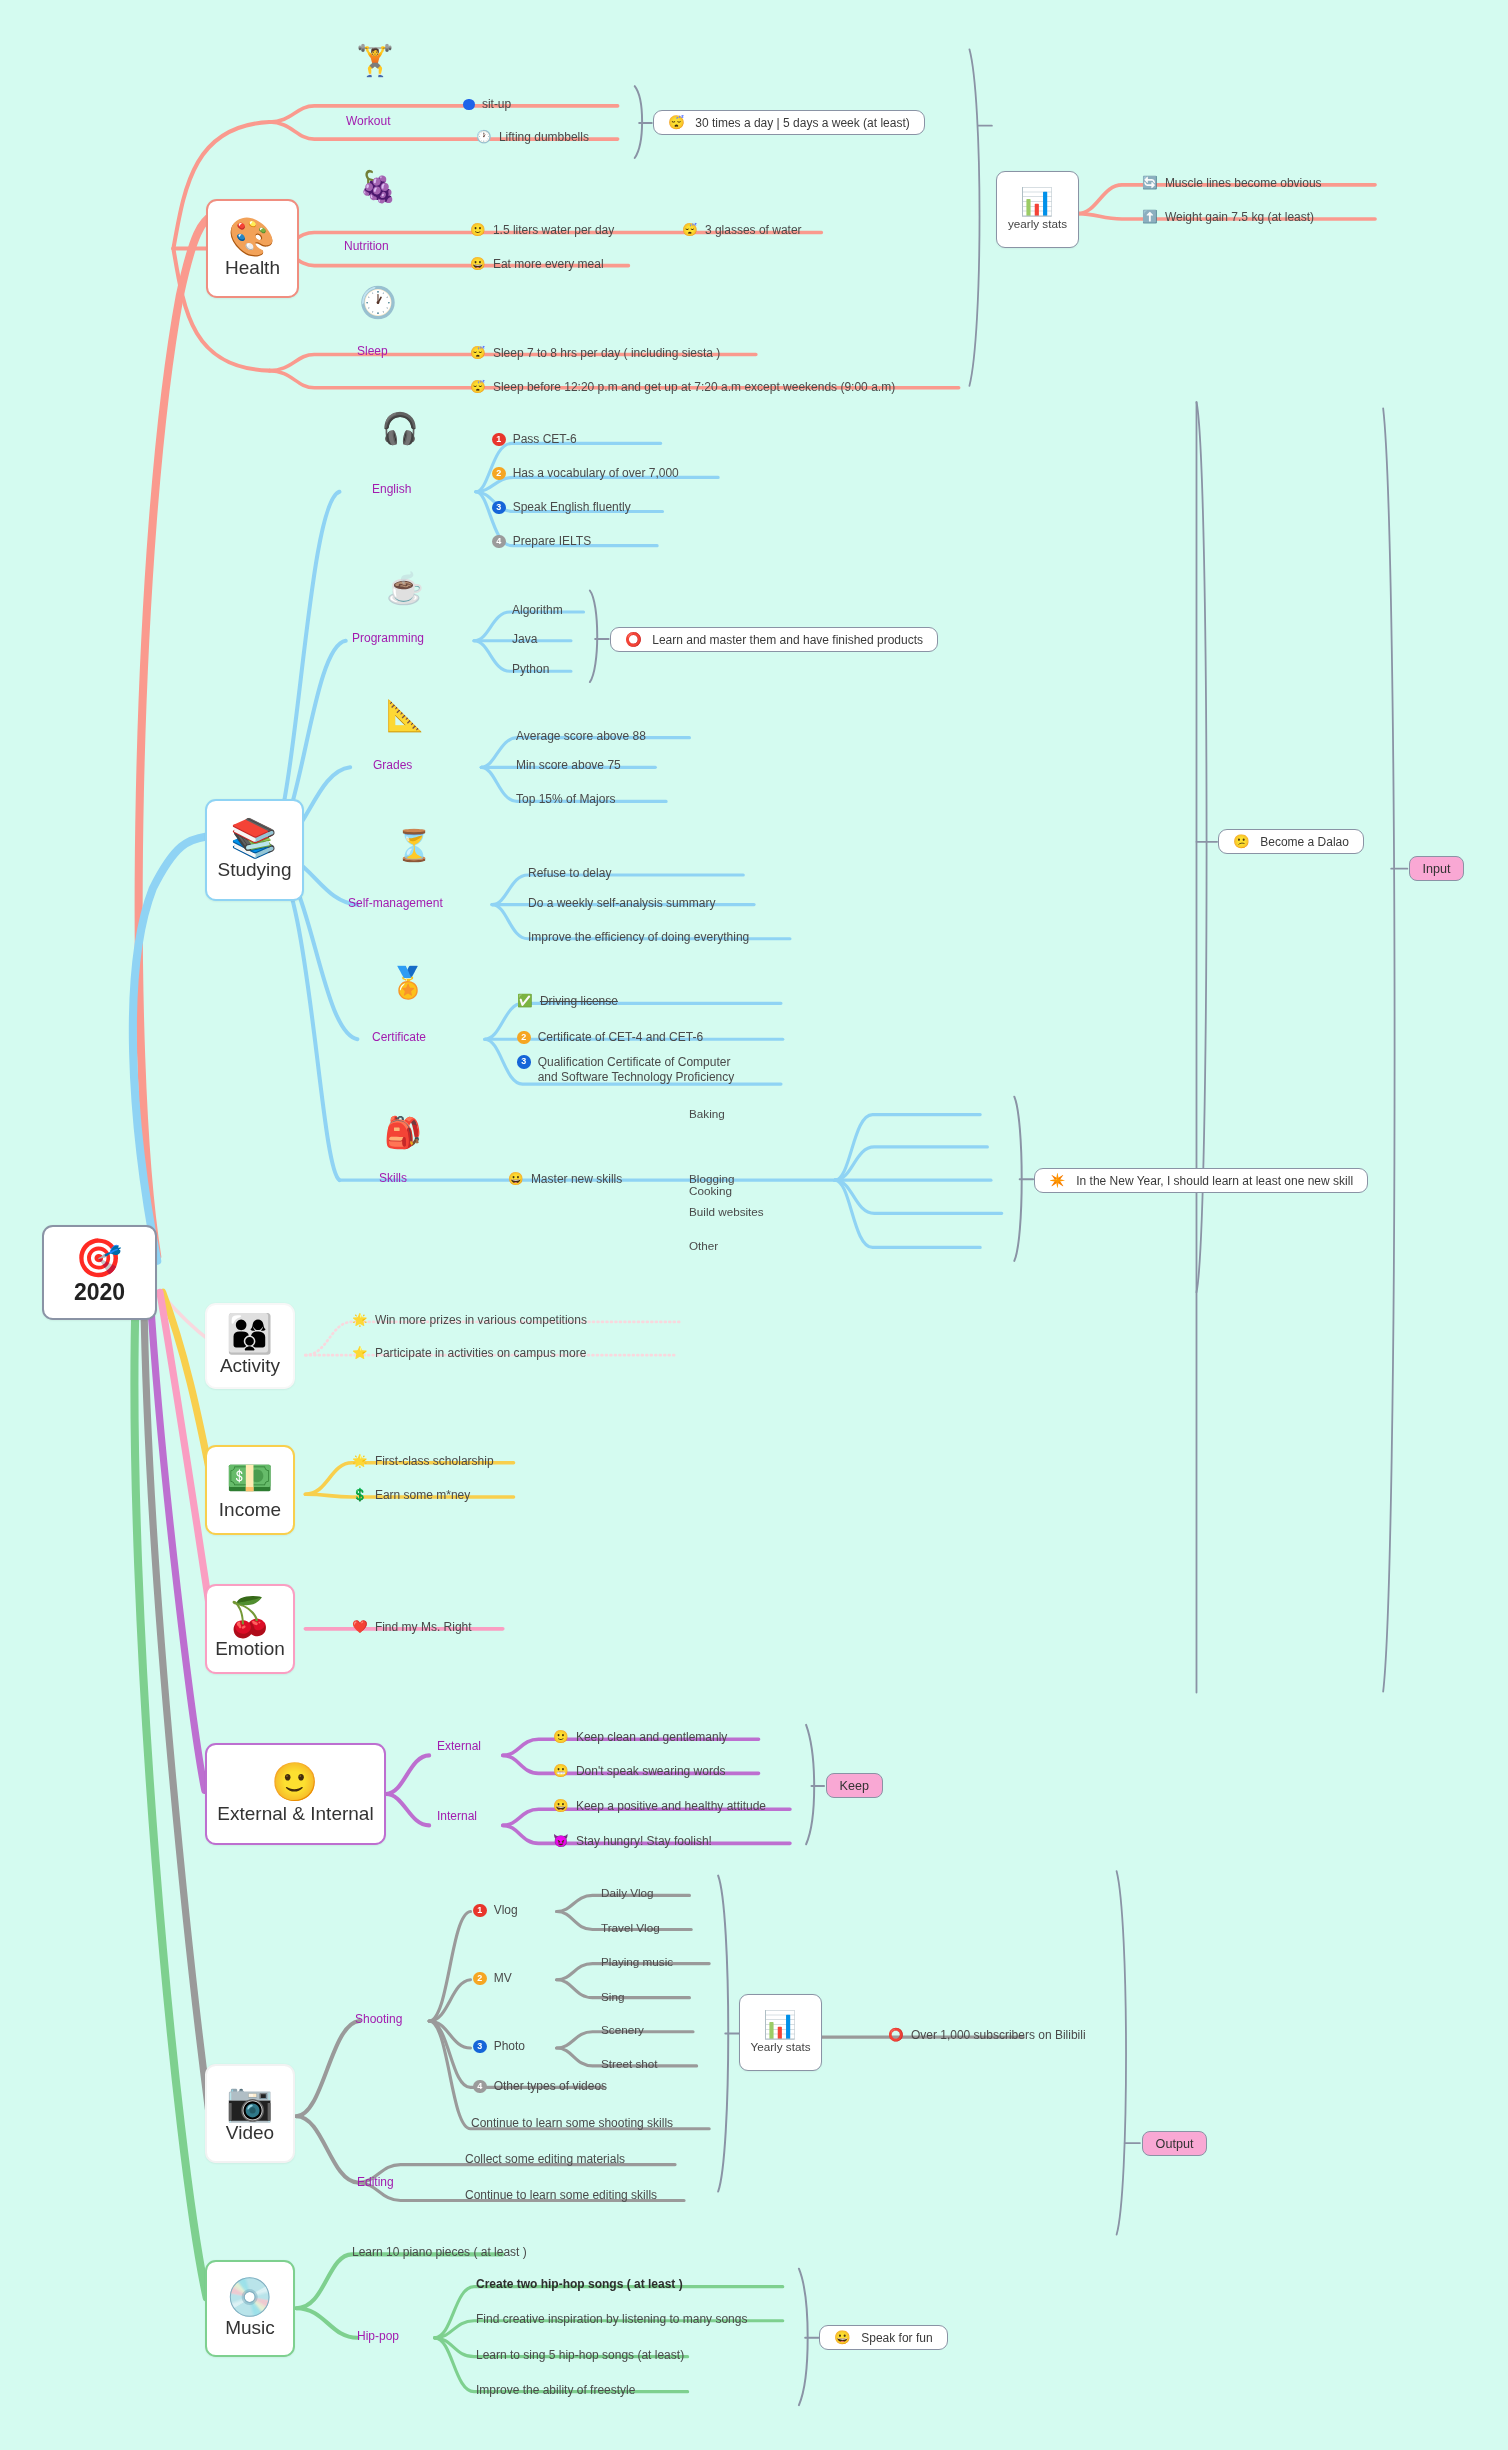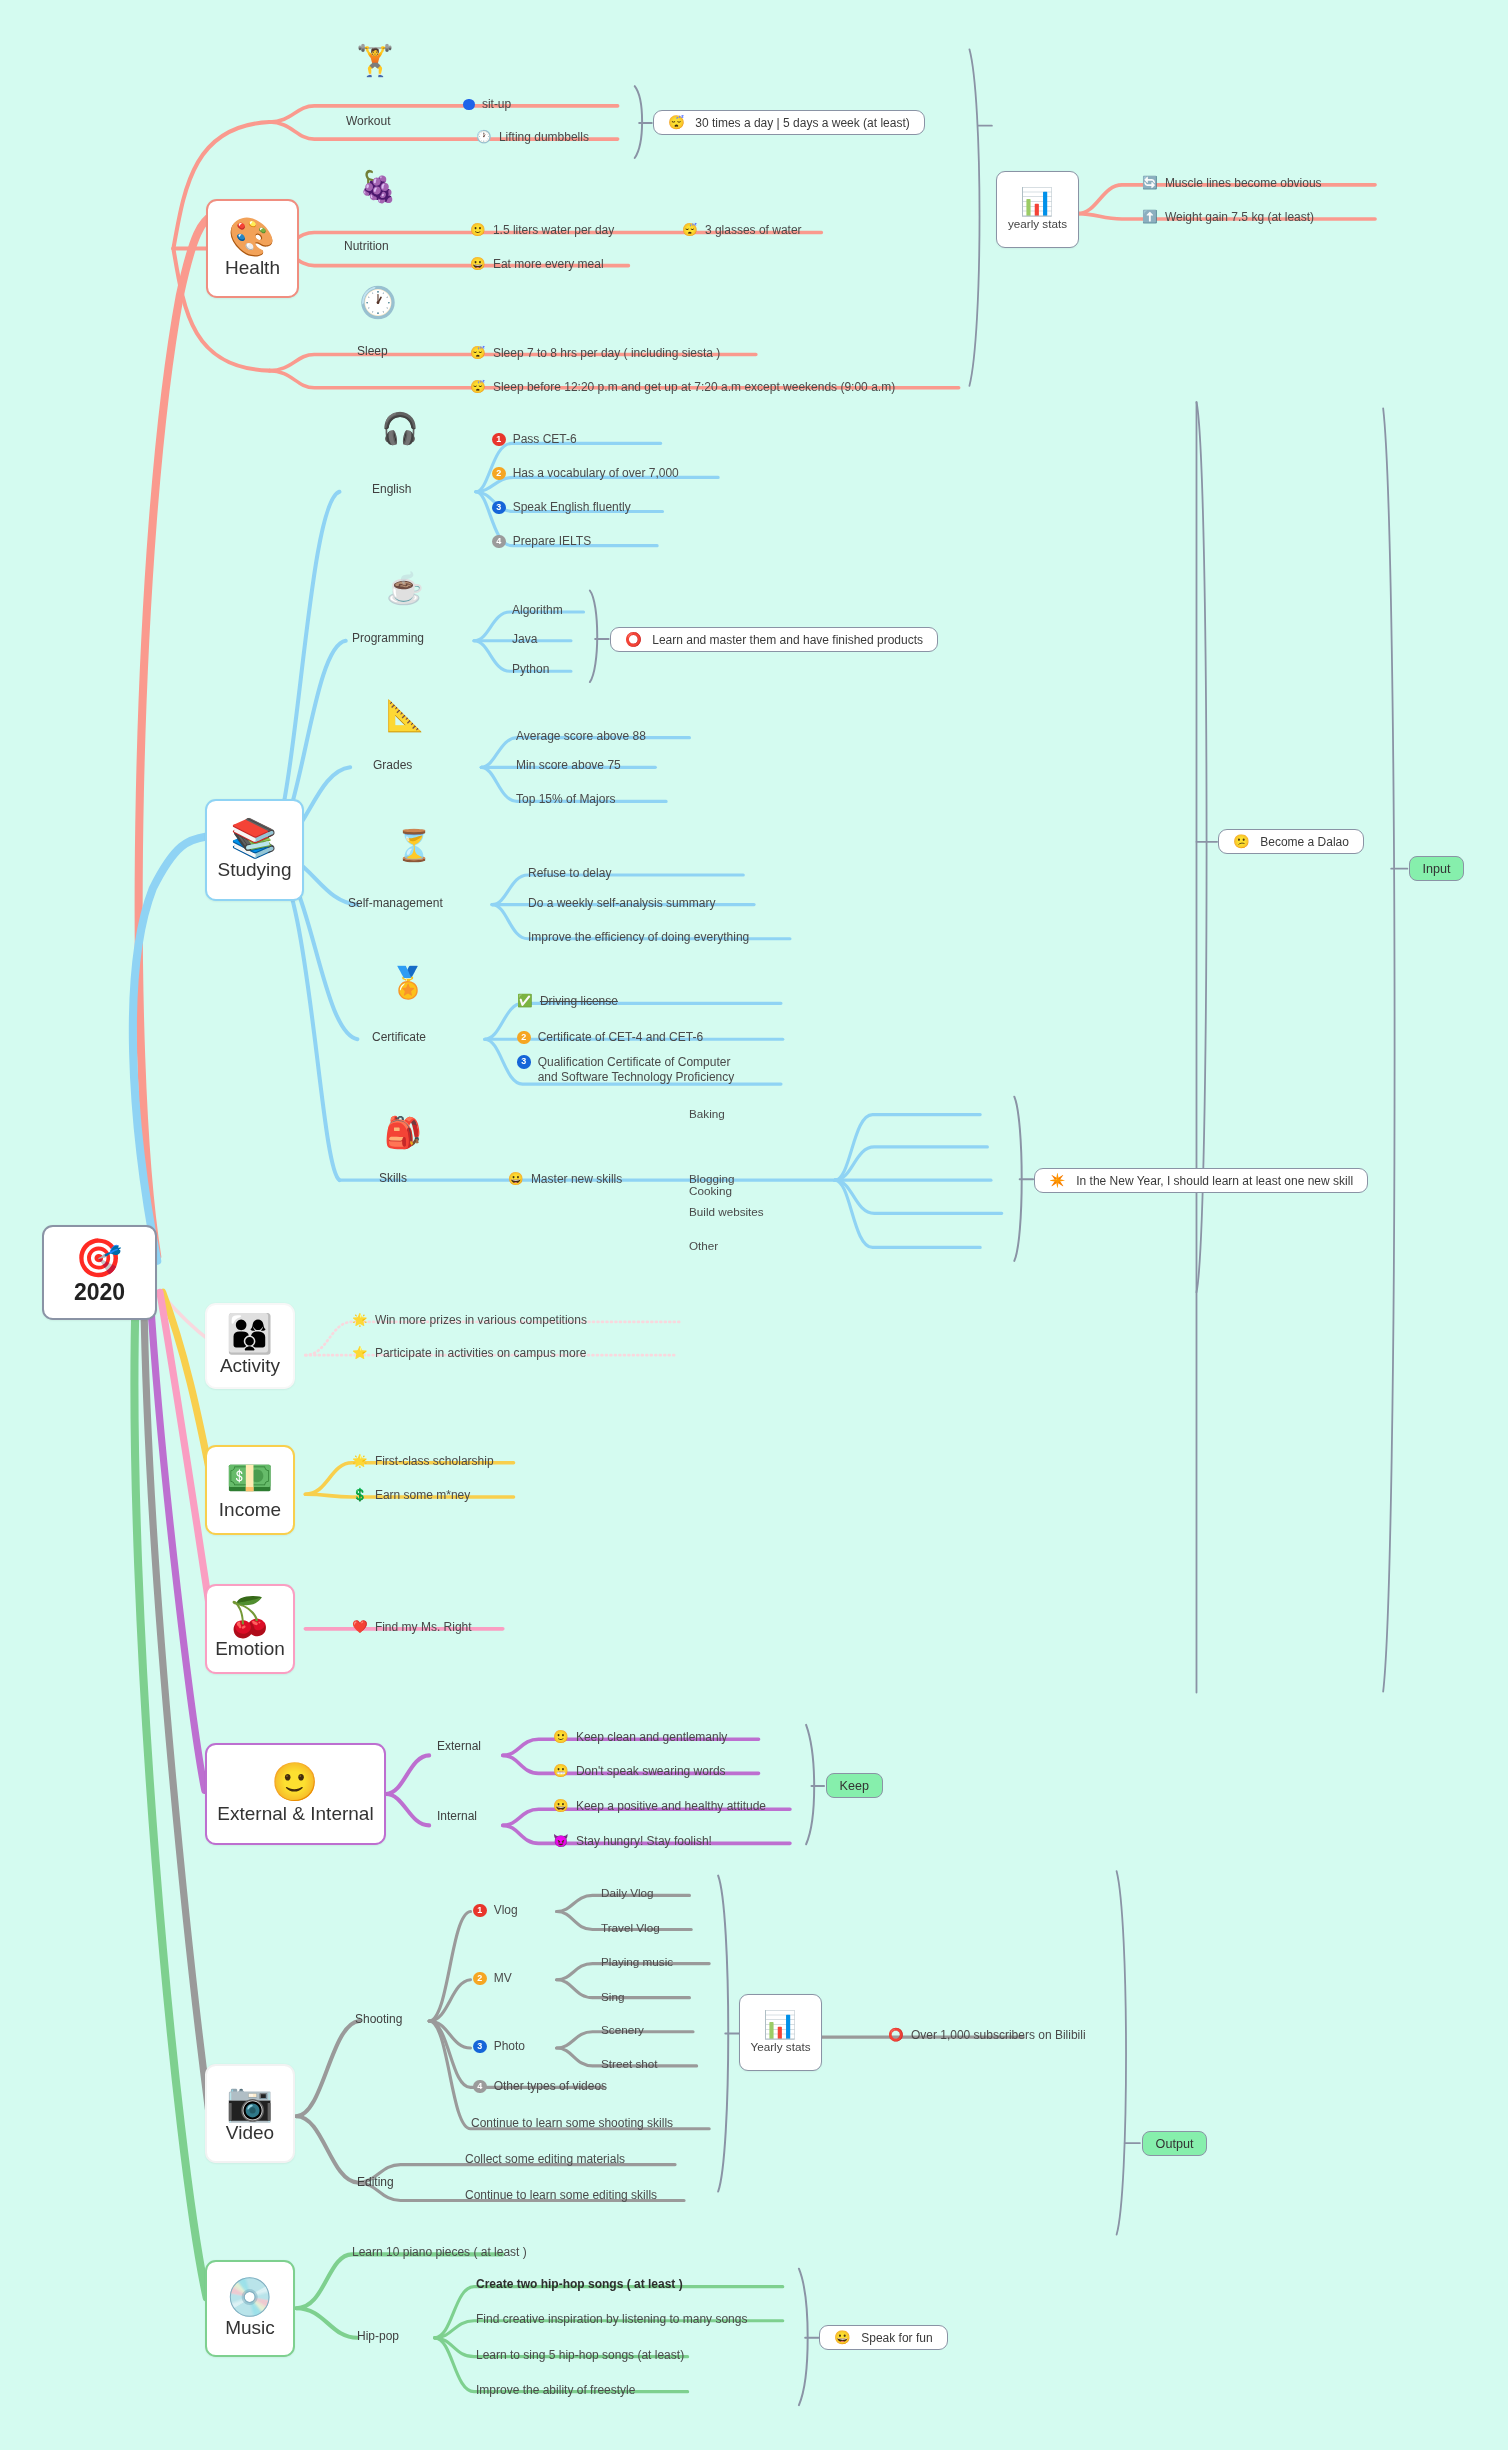--- a/index.html
+++ b/index.html
@@ -30,38 +30,38 @@
 
   
   .pill{
     position:absolute; background:#fff; border:1.8px solid #8a93a5;
     border-radius:9px; display:flex; align-items:center; gap:10px;
     padding:0 14.4px; height:25px; font-size:12px; color:#3a3a3a;
     white-space:nowrap;
   }
   .pill .em{ font-size:13.5px; line-height:1; }
   .tag{
-    position:absolute; background:#86efac; border:1.8px solid #8a93a5;
+    position:absolute; background:#f9a8d4; border:1.8px solid #8a93a5;
     border-radius:8px; height:25px; padding:0 12.6px;
     display:flex; align-items:center; font-size:12.6px; color:#333;
   }
 
   
   .leaf{
     position:absolute; display:flex; align-items:center; gap:7.2px;
     font-size:12px; color:#4a4a4a; white-space:nowrap; line-height:1.25;
   }
   .leaf .em{ font-size:12.6px; line-height:1; }
   .leaf.small{ font-size:11.7px; }
   .leaf.strike span.txt{ text-decoration:line-through; }
   .leaf.bold span.txt{ font-weight:700; color:#2e2e2e; }
   .leaf.two{ white-space:normal; max-width:224px; align-items:flex-start; }
 
   .branchlabel{
-    position:absolute; font-size:12px; color:#404040; white-space:nowrap;
+    position:absolute; font-size:12px; color:#a21caf; white-space:nowrap;
   }
   .icon-emoji{ position:absolute; font-size:30.5px; line-height:1; }
 
   
   .num{
     display:inline-flex; width:13.5px;height:13.5px;border-radius:50%;
     color:#fff; font-size:9px; font-weight:700;
     align-items:center; justify-content:center; flex:none;
   }
   .n1{background:#e8362c;} .n2{background:#f5a623;}

